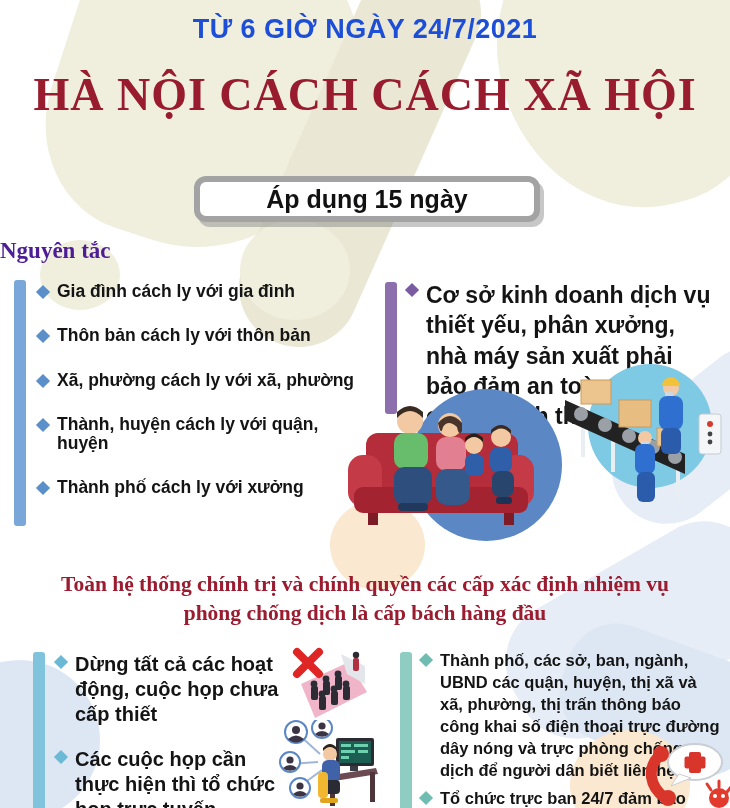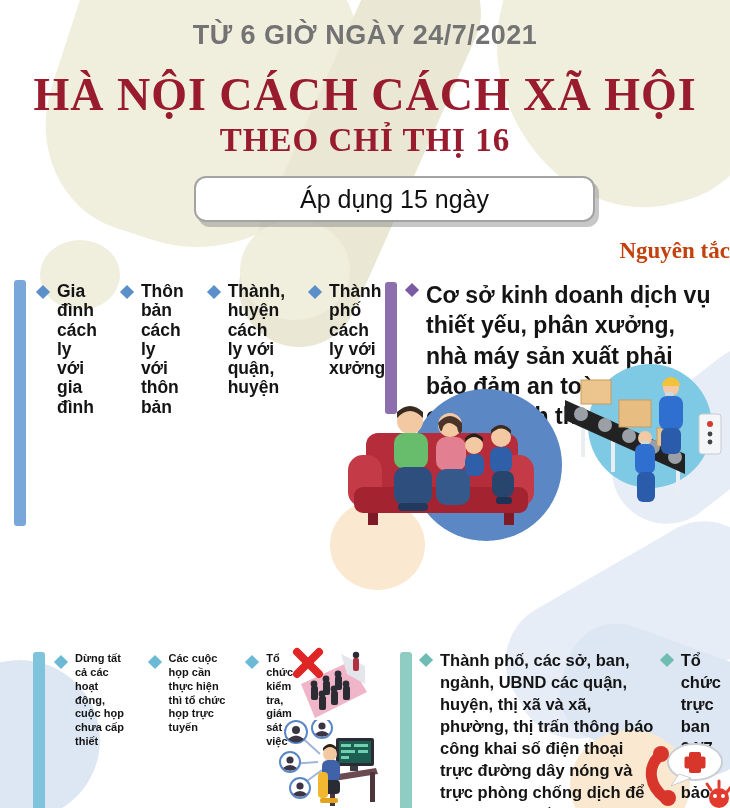--- a/index.html
+++ b/index.html
@@ -10,61 +10,61 @@
   }
   .bg { position:absolute; z-index:0; }
   .blob-cream { background:#f0eedd; }
   .blob-cream2 { background:#eae7d4; }
   .blob-blue { background:#e7edf7; }
   .blob-blue2 { background:#dde7f4; }
   .blob-peach { background:#fae8d0; border-radius:50%; }
   .content { position:absolute; inset:0; z-index:2; }
 
   
-  .date-line { position:absolute; top:20px; width:100%; text-align:center;
-    font-size:27px; font-weight:bold; color:#737373; letter-spacing:.5px; }
+  .date-line { position:absolute; top:14px; width:100%; text-align:center;
+    font-size:27px; font-weight:bold; color:#1d4ed8; letter-spacing:.5px; }
   .main-title { position:absolute; top:68px; width:100%; text-align:center;
     font-family:"Liberation Serif","DejaVu Serif",serif;
     font-size:46px; font-weight:bold; color:#991c2e; letter-spacing:1px; }
   .sub-title { position:absolute; top:122px; width:100%; text-align:center;
     font-family:"Liberation Serif","DejaVu Serif",serif;
     font-size:33px; font-weight:bold; color:#991c2e; letter-spacing:1px; }
-  .badge { position:absolute; top:176px; left:194px; width:401px; height:46px;
-    background:#ffffff; border:2px solid #a3a3a3; border-radius:12px;
+  .badge { position:absolute; top:176px; left:194px; width:346px; height:46px;
+    background:#ffffff; border:6px solid #a3a3a3; border-radius:12px;
     box-shadow:4px 5px 0 rgba(130,130,130,.45);
     display:flex; align-items:center; justify-content:center;
-    font-size:25px; font-weight:normal; color:#111; }
-  .principles-heading { position:absolute; top:238px; width:100%; text-align:right;
+    font-size:25px; font-weight:bold; color:#111; }
+  .principles-heading { position:absolute; top:238px; width:100%; text-align:left;
     font-family:"Liberation Serif","DejaVu Serif",serif;
-    font-size:23px; font-weight:bold; color:#c2410c; }
+    font-size:23px; font-weight:bold; color:#4c1d95; }
 
   
   .vbar { position:absolute; width:12px; border-radius:3px; }
   .vbar-blue   { left:14px;  top:280px; height:246px; background:#7aa7d9; }
   .vbar-purple { left:385px; top:282px; height:132px; background:#8e6fae; }
   .vbar-lblue  { left:33px;  top:652px; height:160px; background:#7fc4dc; }
   .vbar-teal   { left:400px; top:652px; height:160px; background:#8fccc2; }
 
   
-  .list { position:absolute; display:flex; }
+  .list { position:absolute; display:flex; flex-direction:column; }
   .item { display:flex; gap:9px; font-weight:bold; color:#141414; }
   .diamond { flex:none; width:10px; height:10px; transform:rotate(45deg); margin-top:5px; }
   .d-blue  { background:#5b8fc9; }
   .d-purple{ background:#7a5aa0; }
   .d-lblue { background:#6cb9d6; }
   .d-teal  { background:#6fbdb2; }
 
   .list-principles { left:38px; top:282px; width:320px; gap:25px; }
   .list-principles .item { font-size:17.5px; line-height:1.1; }
 
   .list-biz { left:407px; top:280px; width:310px; }
   .list-biz .item { font-size:23px; line-height:1.32; }
 
   .list-meet { left:56px; top:652px; width:238px; gap:19px; }
-  .list-meet .item { font-size:11px; line-height:1.26; }
+  .list-meet .item { font-size:20px; line-height:1.26; }
 
   .list-hotline { left:421px; top:650px; width:300px; gap:6px; }
   .list-hotline .item { font-size:16.5px; line-height:1.33; }
 
   
   .statement { position:absolute; top:570px; left:45px; width:640px; text-align:center;
     font-family:"Liberation Serif","DejaVu Serif",serif;
     font-size:21.5px; font-weight:bold; color:#9b1b2f; line-height:1.35; }
 
   
@@ -82,35 +82,38 @@
 <div class="bg blob-blue" style="left:500px; top:560px; width:280px; height:140px; border-radius:60px; transform:rotate(-30deg);"></div>
 <div class="bg blob-blue2" style="left:560px; top:640px; width:200px; height:120px; border-radius:50px; transform:rotate(20deg);"></div>
 <div class="bg blob-blue2" style="left:-60px; top:660px; width:160px; height:160px; border-radius:50%;"></div>
 <div class="bg blob-peach" style="left:330px; top:500px; width:95px; height:90px;"></div>
 <div class="bg blob-peach" style="left:570px; top:730px; width:120px; height:110px;"></div>
 
 <div class="content">
 
   <div class="date-line">TỪ 6 GIỜ NGÀY 24/7/2021</div>
   <div class="main-title">HÀ NỘI CÁCH CÁCH XÃ HỘI</div>
-  <div class="sub-title">THEO CHỈ THỊ 16</div>
   <div class="badge">
     <span>Áp dụng 15 ngày</span>
   </div>
   <div class="principles-heading">Nguyên tắc</div>
 
   <div class="vbar vbar-blue"></div>
   <div class="list list-principles">
     <div class="item">
         <span class="diamond d-blue"></span>
         <span>Gia đình cách ly với gia đình</span>
       </div>
     <div class="item">
         <span class="diamond d-blue"></span>
         <span>Thôn bản cách ly với thôn bản</span>
+      </div>
+    <div class="item">
+        <span class="diamond d-blue"></span>
+        <span>Xã, phường cách ly với xã, phường</span>
       </div>
     <div class="item">
         <span class="diamond d-blue"></span>
         <span>Thành, huyện cách ly với quận, huyện</span>
       </div>
     <div class="item">
         <span class="diamond d-blue"></span>
         <span>Thành phố cách ly với xưởng</span>
       </div>
   </div>
@@ -190,20 +193,21 @@
     <rect x="88" y="79" width="8" height="5" fill="#cfd8dc"></rect>
     <rect x="82" y="82" width="20" height="30" rx="7" fill="#2f6fd0"></rect>
     <rect x="84" y="110" width="18" height="30" rx="6" fill="#2a5cab"></rect>
 
     <rect x="146" y="52" width="22" height="40" rx="3" fill="#f4f6f7" stroke="#c5ccd2"></rect>
     <circle cx="157" cy="62" r="3" fill="#d43a2e"></circle>
     <circle cx="157" cy="72" r="2.4" fill="#444"></circle>
     <circle cx="157" cy="80" r="2.4" fill="#444"></circle>
   </svg>
 
+  <div class="statement">Toàn hệ thống chính trị và chính quyền các cấp xác định nhiệm vụ phòng chống dịch là cấp bách hàng đầu</div>
 
   <div class="vbar vbar-lblue"></div>
   <div class="list list-meet">
     <div class="item">
         <span class="diamond d-lblue"></span>
         <span>Dừng tất cả các hoạt động, cuộc họp chưa cấp thiết</span>
       </div>
     <div class="item">
         <span class="diamond d-lblue"></span>
         <span>Các cuộc họp cần thực hiện thì tổ chức họp trực tuyến</span>

